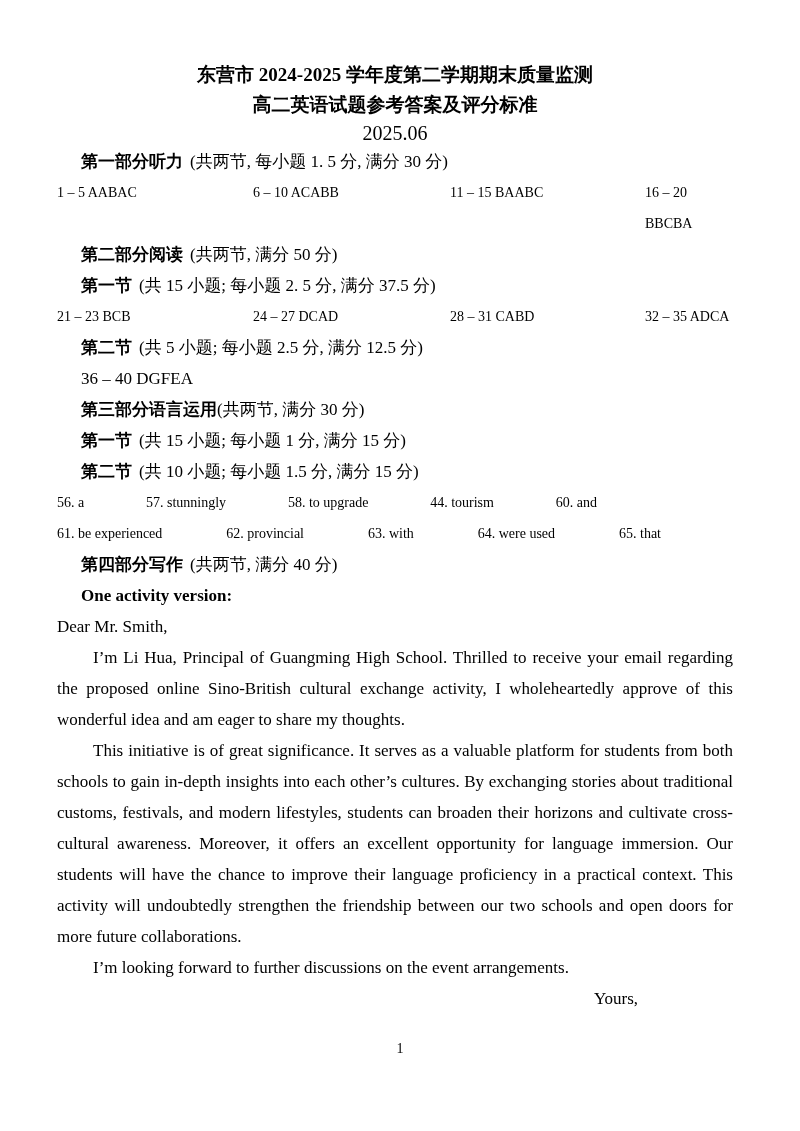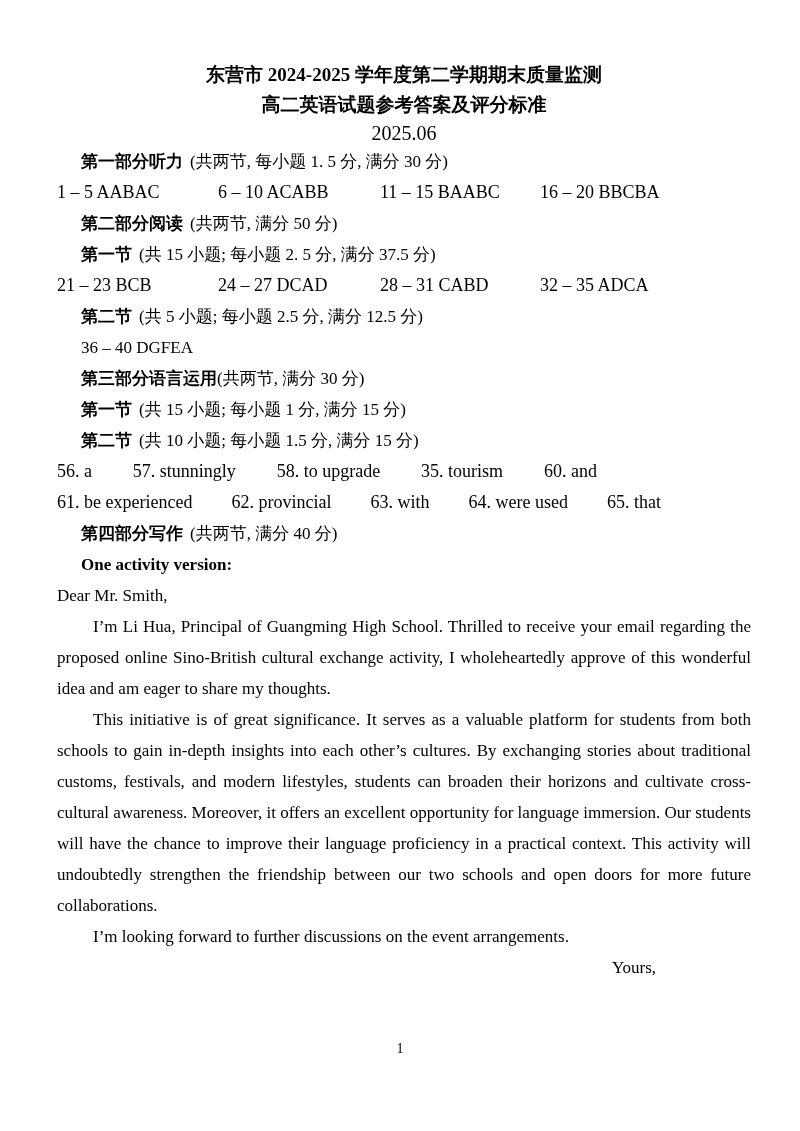--- a/index.html
+++ b/index.html
@@ -1,27 +1,27 @@
 <!DOCTYPE html>
 <html><head>
 <meta charset="utf-8">
 <style>
   * { margin: 0; padding: 0; box-sizing: border-box; }
   html, body { background: #f2f2f2; }
   body { font-family: "Liberation Serif", "DejaVu Serif", serif; color: #000; }
   .page {
     width: 800px; height: 1131px; margin: 0 auto; background: #ffffff;
-    padding: 60px 49px 0 57px; position: relative; overflow: hidden;
+    padding: 60px 67px 0 57px; position: relative; overflow: hidden;
   }
   .title { text-align: center; font-weight: bold; font-size: 19px; line-height: 30px; }
   .date  { text-align: center; font-size: 20px; line-height: 26px; }
   .line  { font-size: 17px; line-height: 31px; margin-left: 24px; }
   .cn-bold { font-weight: bold; }
   .gap { margin-left: 7px; }
-  .row { font-size: 18px; line-height: 31px; }
+  .row { font-size: 14px; line-height: 31px; gap: 35px; }
   .row-4 { display: grid; grid-template-columns: 161px 162px 160px 1fr; }
   .row-3 { display: grid; grid-template-columns: 193px 193px 1fr; }
   .flex-5a { display: flex; justify-content: space-between; width: 540px; }
   .flex-5b { display: flex; justify-content: space-between; width: 604px; }
   .para { font-size: 17px; line-height: 31px; text-align: justify; text-indent: 36px; }
   .no-indent { text-indent: 0; }
   .bold { font-weight: bold; }
   .closing { text-align: right; padding-right: 95px; }
   .page-num { position: absolute; bottom: 74px; left: 0; right: 0; text-align: center; font-size: 14px; }
 </style>
@@ -62,21 +62,21 @@
 
   <p class="line"><span class="cn-bold">第一节</span><span class="gap">(共 15 小题; 每小题 1 分, 满分 15 分)</span></p>
 
 
   <p class="line"><span class="cn-bold">第二节</span><span class="gap">(共 10 小题; 每小题 1.5 分, 满分 15 分)</span></p>
 
   <div class="row flex-5a">
     <span>56. a</span>
     <span>57. stunningly</span>
     <span>58. to upgrade</span>
-    <span>35. tourism</span>
+    <span>44. tourism</span>
     <span>60. and</span>
   </div>
 
   <div class="row flex-5b">
     <span>61. be experienced</span>
     <span>62. provincial</span>
     <span>63. with</span>
     <span>64. were used</span>
     <span>65. that</span>
   </div>

